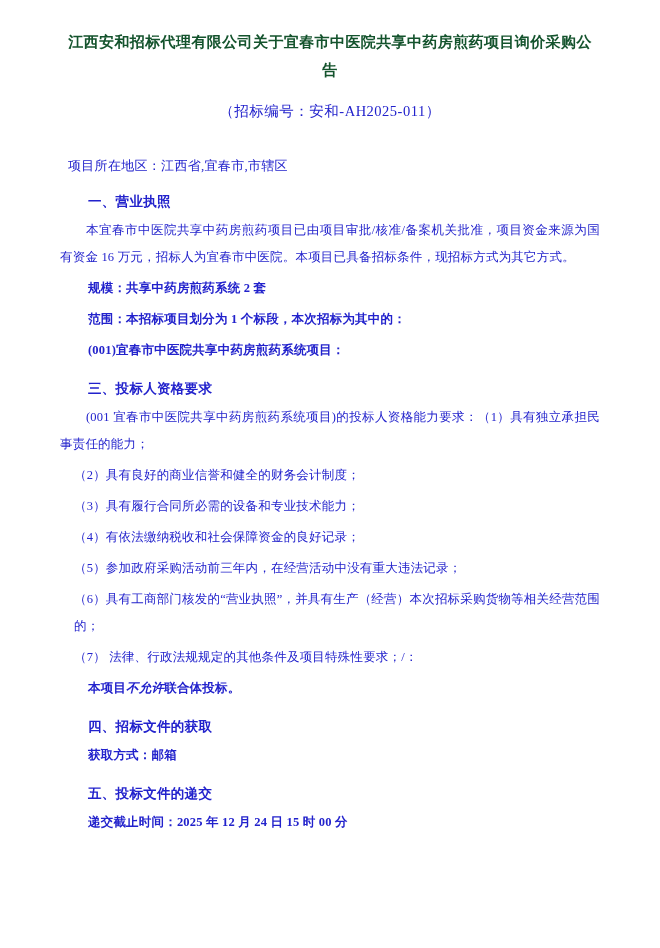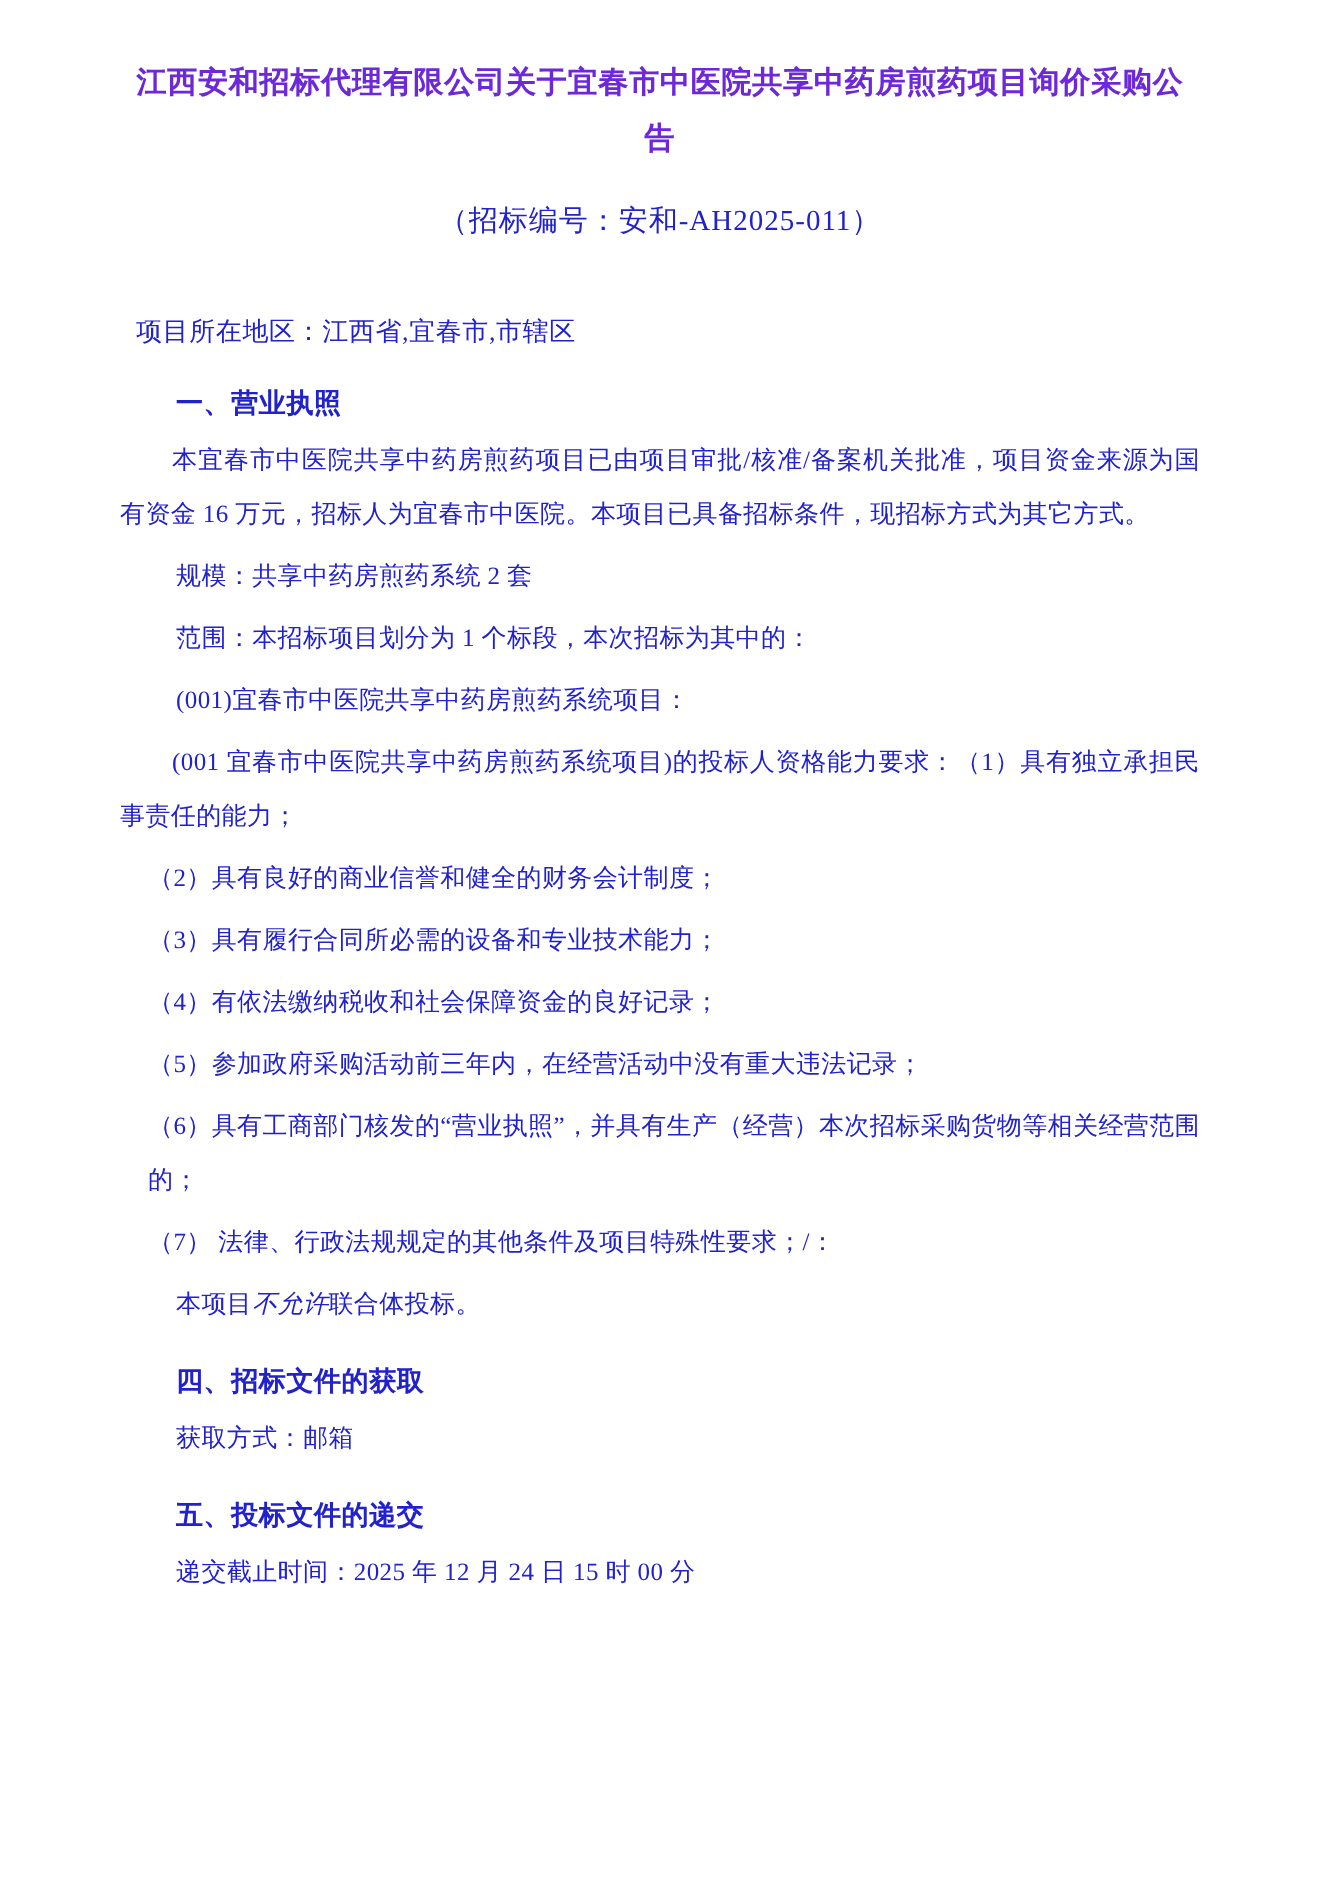--- a/index.html
+++ b/index.html
@@ -20,21 +20,21 @@
     box-sizing: border-box;
     padding: 28px 60px 0 60px;
     position: relative;
   }
   .doc-title {
     font-family: "Liberation Sans", sans-serif;
     font-weight: bold;
     font-size: 15px;
     line-height: 28px;
     text-align: center;
-    color: #6d28d9;
+    color: #14532d;
     letter-spacing: 0.4px;
     margin: 0 0 0 0;
     padding: 0 4px;
   }
   .doc-subtitle {
     font-family: "Liberation Serif", serif;
     font-size: 14.5px;
     line-height: 30px;
     text-align: center;
     color: #2222cc;
@@ -67,20 +67,21 @@
     color: #2222cc;
     margin: 4px 0 0 0;
     text-align: justify;
     letter-spacing: 0.2px;
   }
   p.indent2 {
     text-indent: 26px;
   }
   p.indent-fixed {
     margin-left: 28px;
+    font-weight: bold;
   }
   p.indent-half {
     margin-left: 14px;
   }
   .italic-note {
     font-style: italic;
   }
 </style>
 </head>
 <body>
@@ -95,20 +96,21 @@
 
     <div class="loc-line">项目所在地区：江西省,宜春市,市辖区</div>
 
     <div class="section-head">一、营业执照</div>
     <p class="para indent2">本宜春市中医院共享中药房煎药项目已由项目审批/核准/备案机关批准，项目资金来源为国有资金 16 万元，招标人为宜春市中医院。本项目已具备招标条件，现招标方式为其它方式。</p>
 
     <p class="para indent-fixed">规模：共享中药房煎药系统 2 套</p>
     <p class="para indent-fixed">范围：本招标项目划分为 1 个标段，本次招标为其中的：</p>
     <p class="para indent-fixed">(001)宜春市中医院共享中药房煎药系统项目：</p>
 
+    <div class="section-head">三、投标人资格要求</div>
     <p class="para indent2">(001 宜春市中医院共享中药房煎药系统项目)的投标人资格能力要求：（1）具有独立承担民事责任的能力；</p>
     <p class="para indent-half">（2）具有良好的商业信誉和健全的财务会计制度；</p>
     <p class="para indent-half">（3）具有履行合同所必需的设备和专业技术能力；</p>
     <p class="para indent-half">（4）有依法缴纳税收和社会保障资金的良好记录；</p>
     <p class="para indent-half">（5）参加政府采购活动前三年内，在经营活动中没有重大违法记录；</p>
     <p class="para indent-half">（6）具有工商部门核发的“营业执照”，并具有生产（经营）本次招标采购货物等相关经营范围的；</p>
     <p class="para indent-half">（7） 法律、行政法规规定的其他条件及项目特殊性要求；/：</p>
     <p class="para indent-fixed">
       <span>本项目</span><span class="italic-note">不允许</span><span>联合体投标。</span>
     </p>

